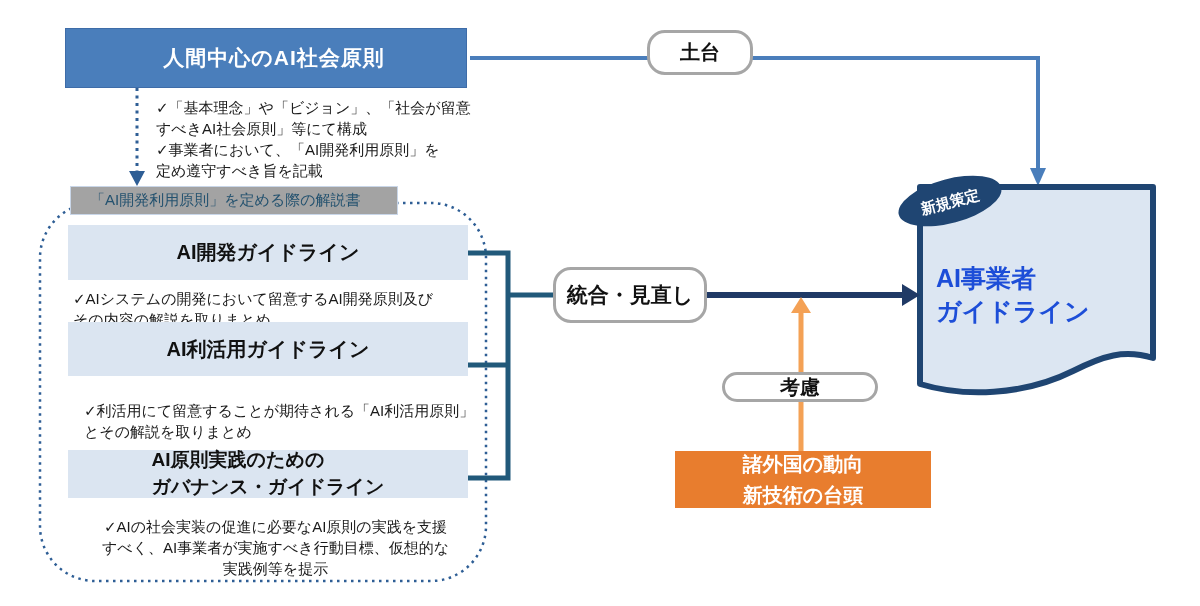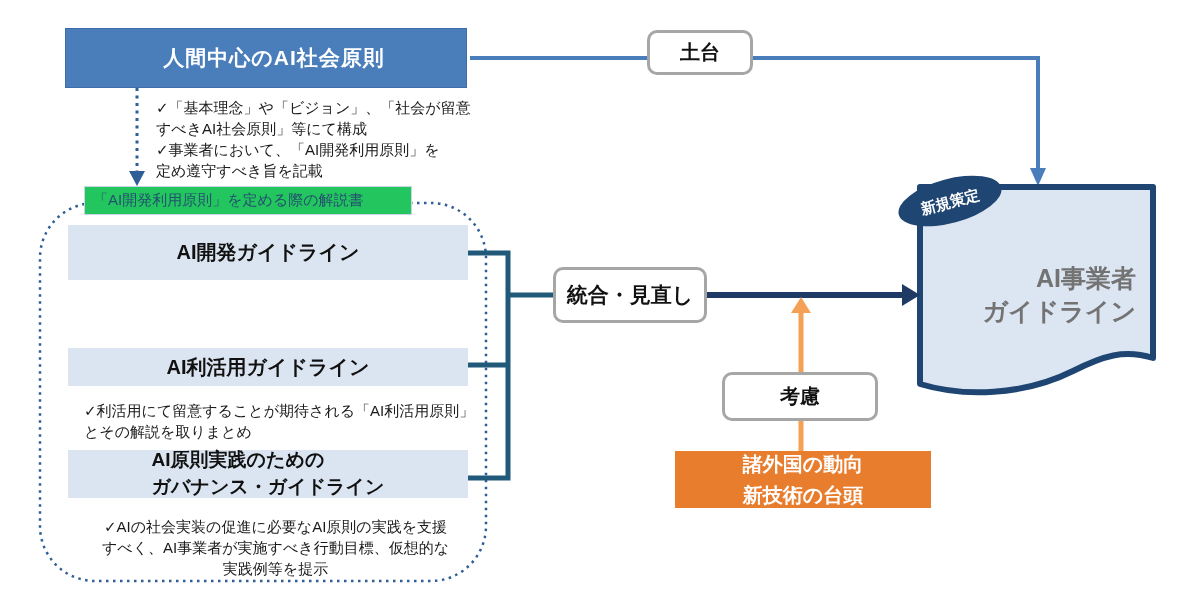--- a/index.html
+++ b/index.html
@@ -7,43 +7,43 @@
   #canvas{position:relative;width:1200px;height:606px;background:#ffffff;overflow:hidden;}
   #connector-layer{position:absolute;left:0;top:0;width:1200px;height:606px;z-index:1;}
   .abs{position:absolute;z-index:2;box-sizing:border-box;}
 
   .header-box{left:65px;top:28px;width:402px;height:60px;background:#4a7ebb;border:1px solid #3e6ca8;
     display:flex;align-items:center;justify-content:center;color:#ffffff;font-weight:bold;font-size:21px;letter-spacing:1px;padding-left:16px;}
 
   .note{font-size:15px;line-height:1.4;color:#1a1a1a;white-space:pre-line;}
   .top-notes{left:156px;top:97px;width:320px;}
 
-  .explainer-label{left:84px;top:186px;width:328px;height:29px;background:#22c55e;border:1px solid #c9d6e8;
-    display:flex;align-items:center;padding-left:8px;color:#24526f;font-size:15px;}
+  .explainer-label{left:70px;top:186px;width:328px;height:29px;background:#a3a3a3;border:1px solid #c9d6e8;
+    display:flex;align-items:center;padding-left:19px;color:#24526f;font-size:15px;}
 
   .gbox{left:68px;width:400px;background:#dbe5f1;display:flex;align-items:center;justify-content:center;
     text-align:left;font-weight:bold;color:#111;white-space:pre-line;}
   .gbox1{top:225px;height:55px;font-size:20px;}
-  .gbox2{top:348px;height:38px;font-size:20px;}
+  .gbox2{top:322px;height:54px;font-size:20px;}
   .gbox3{top:450px;height:48px;font-size:19px;line-height:1.4;}
   .gnote1{left:73px;top:288px;width:405px;}
   .gnote2{left:84px;top:400px;width:410px;}
   .gnote3{left:73px;top:516px;width:405px;text-align:center;}
 
-  .pill{background:#ffffff;border:3px solid #a6a6a6;border-radius:10px;display:flex;align-items:center;justify-content:center;
+  .pill{background:#ffffff;border:3px solid #a6a6a6;border-radius:18px;display:flex;align-items:center;justify-content:center;
     font-weight:bold;color:#111;}
   .pill-foundation{left:647px;top:30px;width:106px;height:45px;font-size:20px;}
   .pill-integration{left:553px;top:267px;width:154px;height:56px;font-size:21px;}
-  .pill-consideration{left:722px;top:372px;width:156px;height:49px;font-size:20px;}
+  .pill-consideration{left:722px;top:372px;width:156px;height:30px;font-size:20px;}
 
   .orange-box{left:675px;top:451px;width:256px;height:57px;background:#e87d2e;display:flex;align-items:center;justify-content:center;
     text-align:center;color:#ffffff;font-weight:bold;font-size:20px;line-height:1.55;white-space:pre-line;}
 
-  .doc-title{left:936px;top:262px;width:200px;text-align:right;font-weight:bold;font-size:25px;line-height:1.3;
-    color:#737373;white-space:pre-line;}
+  .doc-title{left:936px;top:262px;width:200px;text-align:left;font-weight:bold;font-size:25px;line-height:1.3;
+    color:#1d4ed8;white-space:pre-line;}
 </style>
 </head>
 <body>
 
 <div id="canvas">
 
   <svg id="connector-layer" viewBox="0 0 1200 606" xmlns="http://www.w3.org/2000/svg">
 
     <g>
       <path d="M470,58 H1038 V170" fill="none" stroke="#4a7ebb" stroke-width="4"></path>
@@ -84,20 +84,22 @@
   <div class="abs note top-notes">✓「基本理念」や「ビジョン」、「社会が留意
  すべきAI社会原則」等にて構成
 ✓事業者において、「AI開発利用原則」を
  定め遵守すべき旨を記載</div>
 
   <div class="abs explainer-label">「AI開発利用原則」を定める際の解説書</div>
 
   <div class="abs gbox gbox1">
     <span>AI開発ガイドライン</span>
   </div>
+  <div class="abs note gnote1">✓AIシステムの開発において留意するAI開発原則及び
+ その内容の解説を取りまとめ</div>
 
   <div class="abs gbox gbox2">
     <span>AI利活用ガイドライン</span>
   </div>
   <div class="abs note gnote2">✓利活用にて留意することが期待される「AI利活用原則」
  とその解説を取りまとめ</div>
 
   <div class="abs gbox gbox3">
     <span>AI原則実践のための
 ガバナンス・ガイドライン</span>

